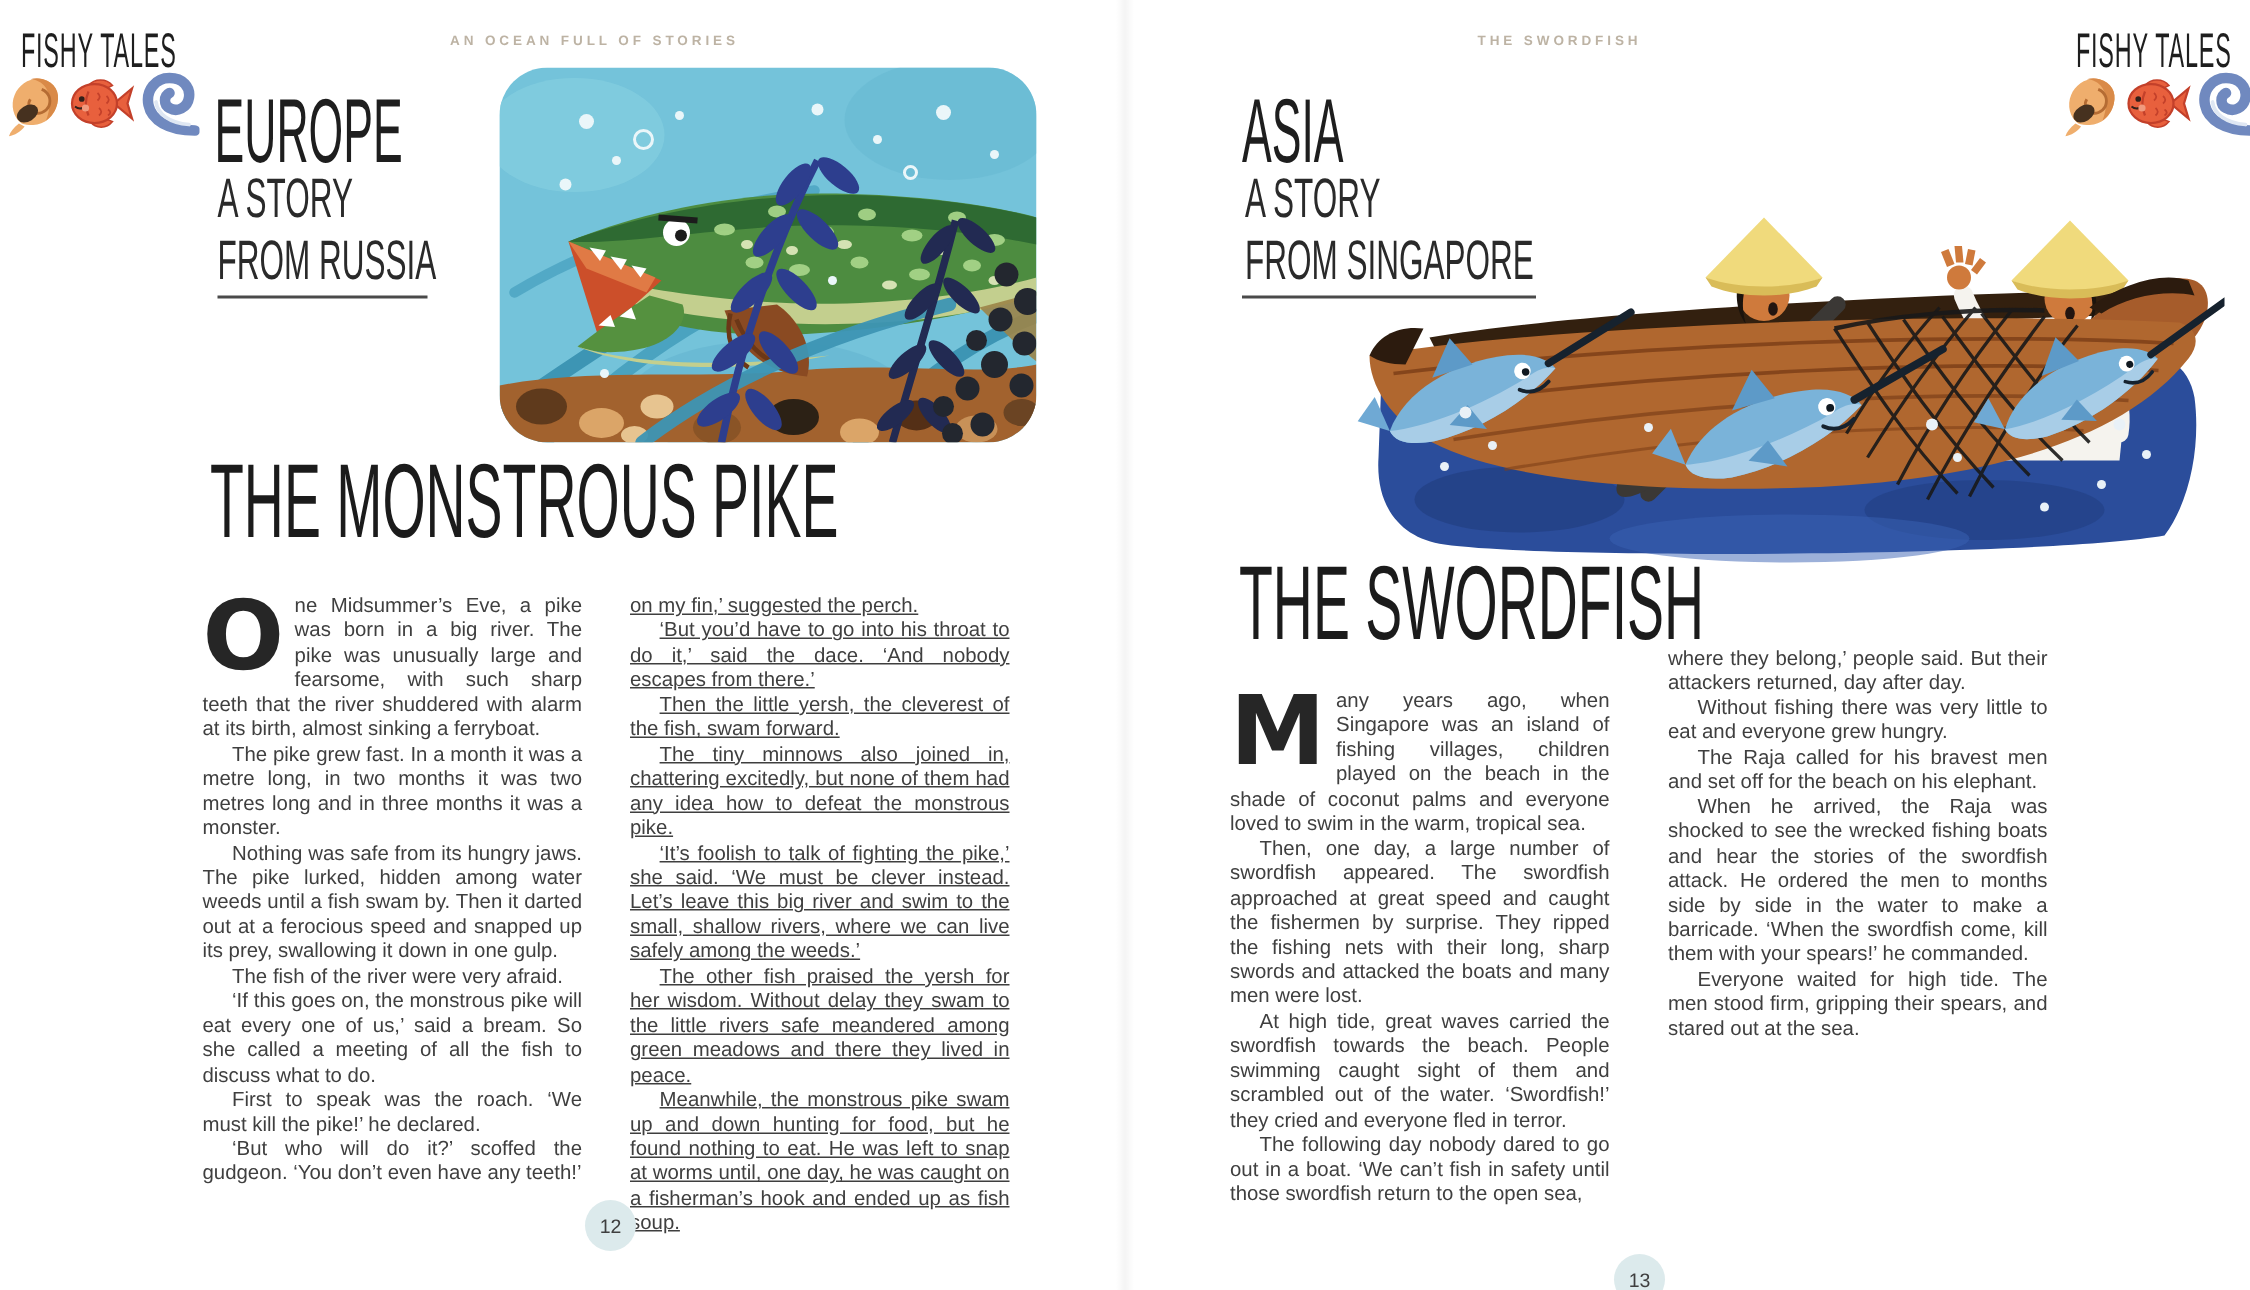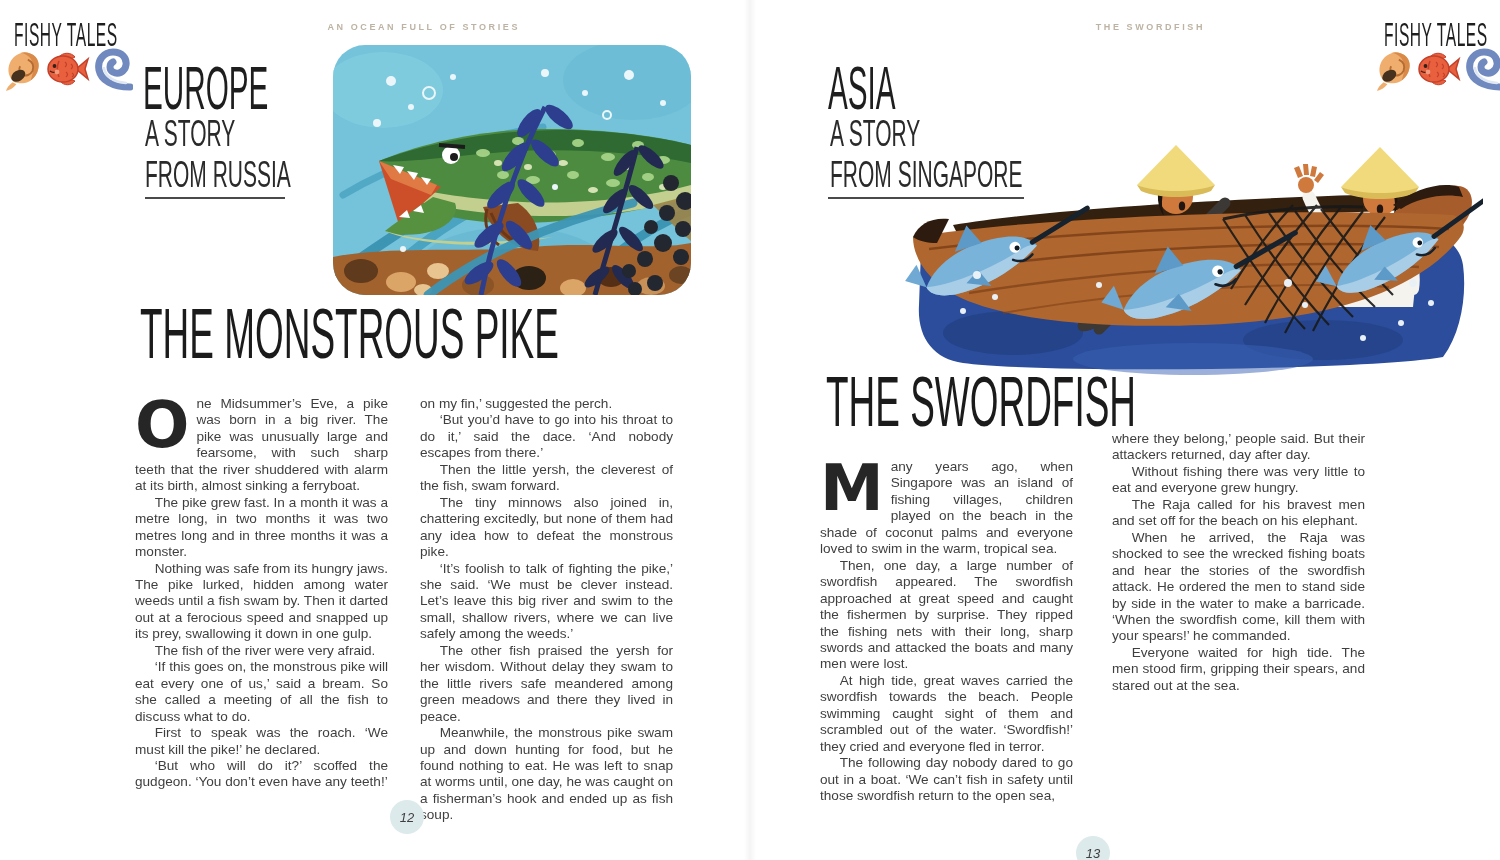--- a/index.html
+++ b/index.html
@@ -6,21 +6,21 @@
   html,body { background:#ffffff; }
   .spread {
     position:relative; width:1500px; height:860px; background:#ffffff; overflow:hidden;
     font-family:"Liberation Sans", sans-serif;
   }
   .gutter {
     position:absolute; left:744px; top:0; width:12px; height:860px;
     background:linear-gradient(to right, rgba(0,0,0,0), rgba(0,0,0,0.045), rgba(0,0,0,0));
   }
   .running-header {
-    position:absolute; top:22px; width:220px; text-align:right;
+    position:absolute; top:22px; width:220px; text-align:left;
     font-size:9px; letter-spacing:2.6px; color:#bdb3a4; font-weight:bold;
   }
   .rh-left { left:300px; }
   .rh-right { left:985px; }
 
   .hand { transform-origin:0 0; white-space:nowrap; color:#1e1e1e; position:absolute; }
   .brand-title { font-size:30px; line-height:28px; letter-spacing:1px; transform:scale(0.52,1.08); }
   .region-title { font-size:54px; line-height:50px; transform:scale(0.55,1.12); }
   .origin-line { font-size:35px; line-height:38px; color:#2a2a2a; transform:scale(0.6,1.06); }
   .story-title { font-size:66px; line-height:60px; transform:scale(0.56,1.06); color:#1b1b1b; }
@@ -35,21 +35,21 @@
   }
   .col p { margin:0; }
   .ind { text-indent:1.45em; }
   .dropcap {
     float:left; font-weight:bold; font-size:64px; line-height:50px;
     padding:4px 7px 0 0; color:#262626; font-family:"DejaVu Sans", sans-serif;
   }
   .pagenum {
     position:absolute; width:34px; height:34px; border-radius:50%;
     background:#dceaec; color:#3f3f3f; font-size:13px;
-    display:flex; align-items:center; justify-content:center;font-style:italic;
+    display:flex; align-items:center; justify-content:center;
   }
   .illus { position:absolute; }
 </style>
 </head>
 <body>
 
 <div class="spread">
   <div class="gutter"></div>
 
   <div>
@@ -215,21 +215,21 @@
 
     <div class="col" style="left:135px; top:396px;">
       <p><span class="dropcap">O</span><span>ne Midsummer’s Eve, a pike was born in a big river. The pike was unusually large and fearsome, with such sharp teeth that the river shuddered with alarm at its birth, almost sinking a ferryboat.</span></p>
       <p class="ind">The pike grew fast. In a month it was a metre long, in two months it was two metres long and in three months it was a monster.</p>
       <p class="ind">Nothing was safe from its hungry jaws. The pike lurked, hidden among water weeds until a fish swam by. Then it darted out at a ferocious speed and snapped up its prey, swallowing it down in one gulp.</p>
       <p class="ind">The fish of the river were very afraid.</p>
       <p class="ind">‘If this goes on, the monstrous pike will eat every one of us,’ said a bream. So she called a meeting of all the fish to discuss what to do.</p>
       <p class="ind">First to speak was the roach. ‘We must kill the pike!’ he declared.</p>
       <p class="ind">‘But who will do it?’ scoffed the gudgeon. ‘You don’t even have any teeth!’</p>
     </div>
-    <div class="col" style="left:420px; top:396px;">
+    <div class="col" style="left:420px; top:396px;text-decoration:underline;">
       <p>on my fin,’ suggested the perch.</p>
       <p class="ind">‘But you’d have to go into his throat to do it,’ said the dace. ‘And nobody escapes from there.’</p>
       <p class="ind">Then the little yersh, the cleverest of the fish, swam forward.</p>
       <p class="ind">The tiny minnows also joined in, chattering excitedly, but none of them had any idea how to defeat the monstrous pike.</p>
       <p class="ind">‘It’s foolish to talk of fighting the pike,’ she said. ‘We must be clever instead. Let’s leave this big river and swim to the small, shallow rivers, where we can live safely among the weeds.’</p>
       <p class="ind">The other fish praised the yersh for her wisdom. Without delay they swam to the little rivers safe meandered among green meadows and there they lived in peace.</p>
       <p class="ind">Meanwhile, the monstrous pike swam up and down hunting for food, but he found nothing to eat. He was left to snap at worms until, one day, he was caught on a fisherman’s hook and ended up as fish soup.</p>
     </div>
 
     <div class="pagenum" style="left:390px; top:800px;">12</div>
@@ -369,19 +369,19 @@
     <div class="col" style="left:820px; top:459px;">
       <p><span class="dropcap">M</span><span>any years ago, when Singapore was an island of fishing villages, children played on the beach in the shade of coconut palms and everyone loved to swim in the warm, tropical sea.</span></p>
       <p class="ind">Then, one day, a large number of swordfish appeared. The swordfish approached at great speed and caught the fishermen by surprise. They ripped the fishing nets with their long, sharp swords and attacked the boats and many men were lost.</p>
       <p class="ind">At high tide, great waves carried the swordfish towards the beach. People swimming caught sight of them and scrambled out of the water. ‘Swordfish!’ they cried and everyone fled in terror.</p>
       <p class="ind">The following day nobody dared to go out in a boat. ‘We can’t fish in safety until those swordfish return to the open sea,</p>
     </div>
     <div class="col" style="left:1112px; top:431px;">
       <p>where they belong,’ people said. But their attackers returned, day after day.</p>
       <p class="ind">Without fishing there was very little to eat and everyone grew hungry.</p>
       <p class="ind">The Raja called for his bravest men and set off for the beach on his elephant.</p>
-      <p class="ind">When he arrived, the Raja was shocked to see the wrecked fishing boats and hear the stories of the swordfish attack. He ordered the men to stand side by side in the water to make a barricade. ‘When the swordfish come, kill them with your spears!’ he commanded.</p>
+      <p class="ind">When he arrived, the Raja was shocked to see the wrecked fishing boats and hear the stories of the swordfish attack. He ordered the men to months side by side in the water to make a barricade. ‘When the swordfish come, kill them with your spears!’ he commanded.</p>
       <p class="ind">Everyone waited for high tide. The men stood firm, gripping their spears, and stared out at the sea.</p>
     </div>
 
     <div class="pagenum" style="left:1076px; top:836px;">13</div>
   </div>
 </div>
 
 </body></html>

